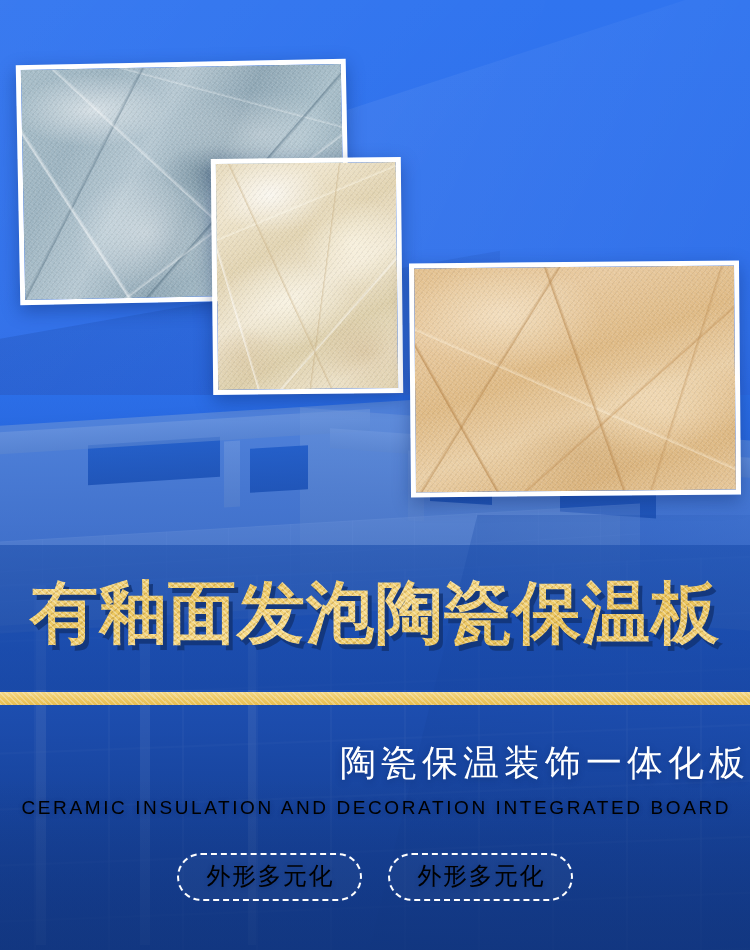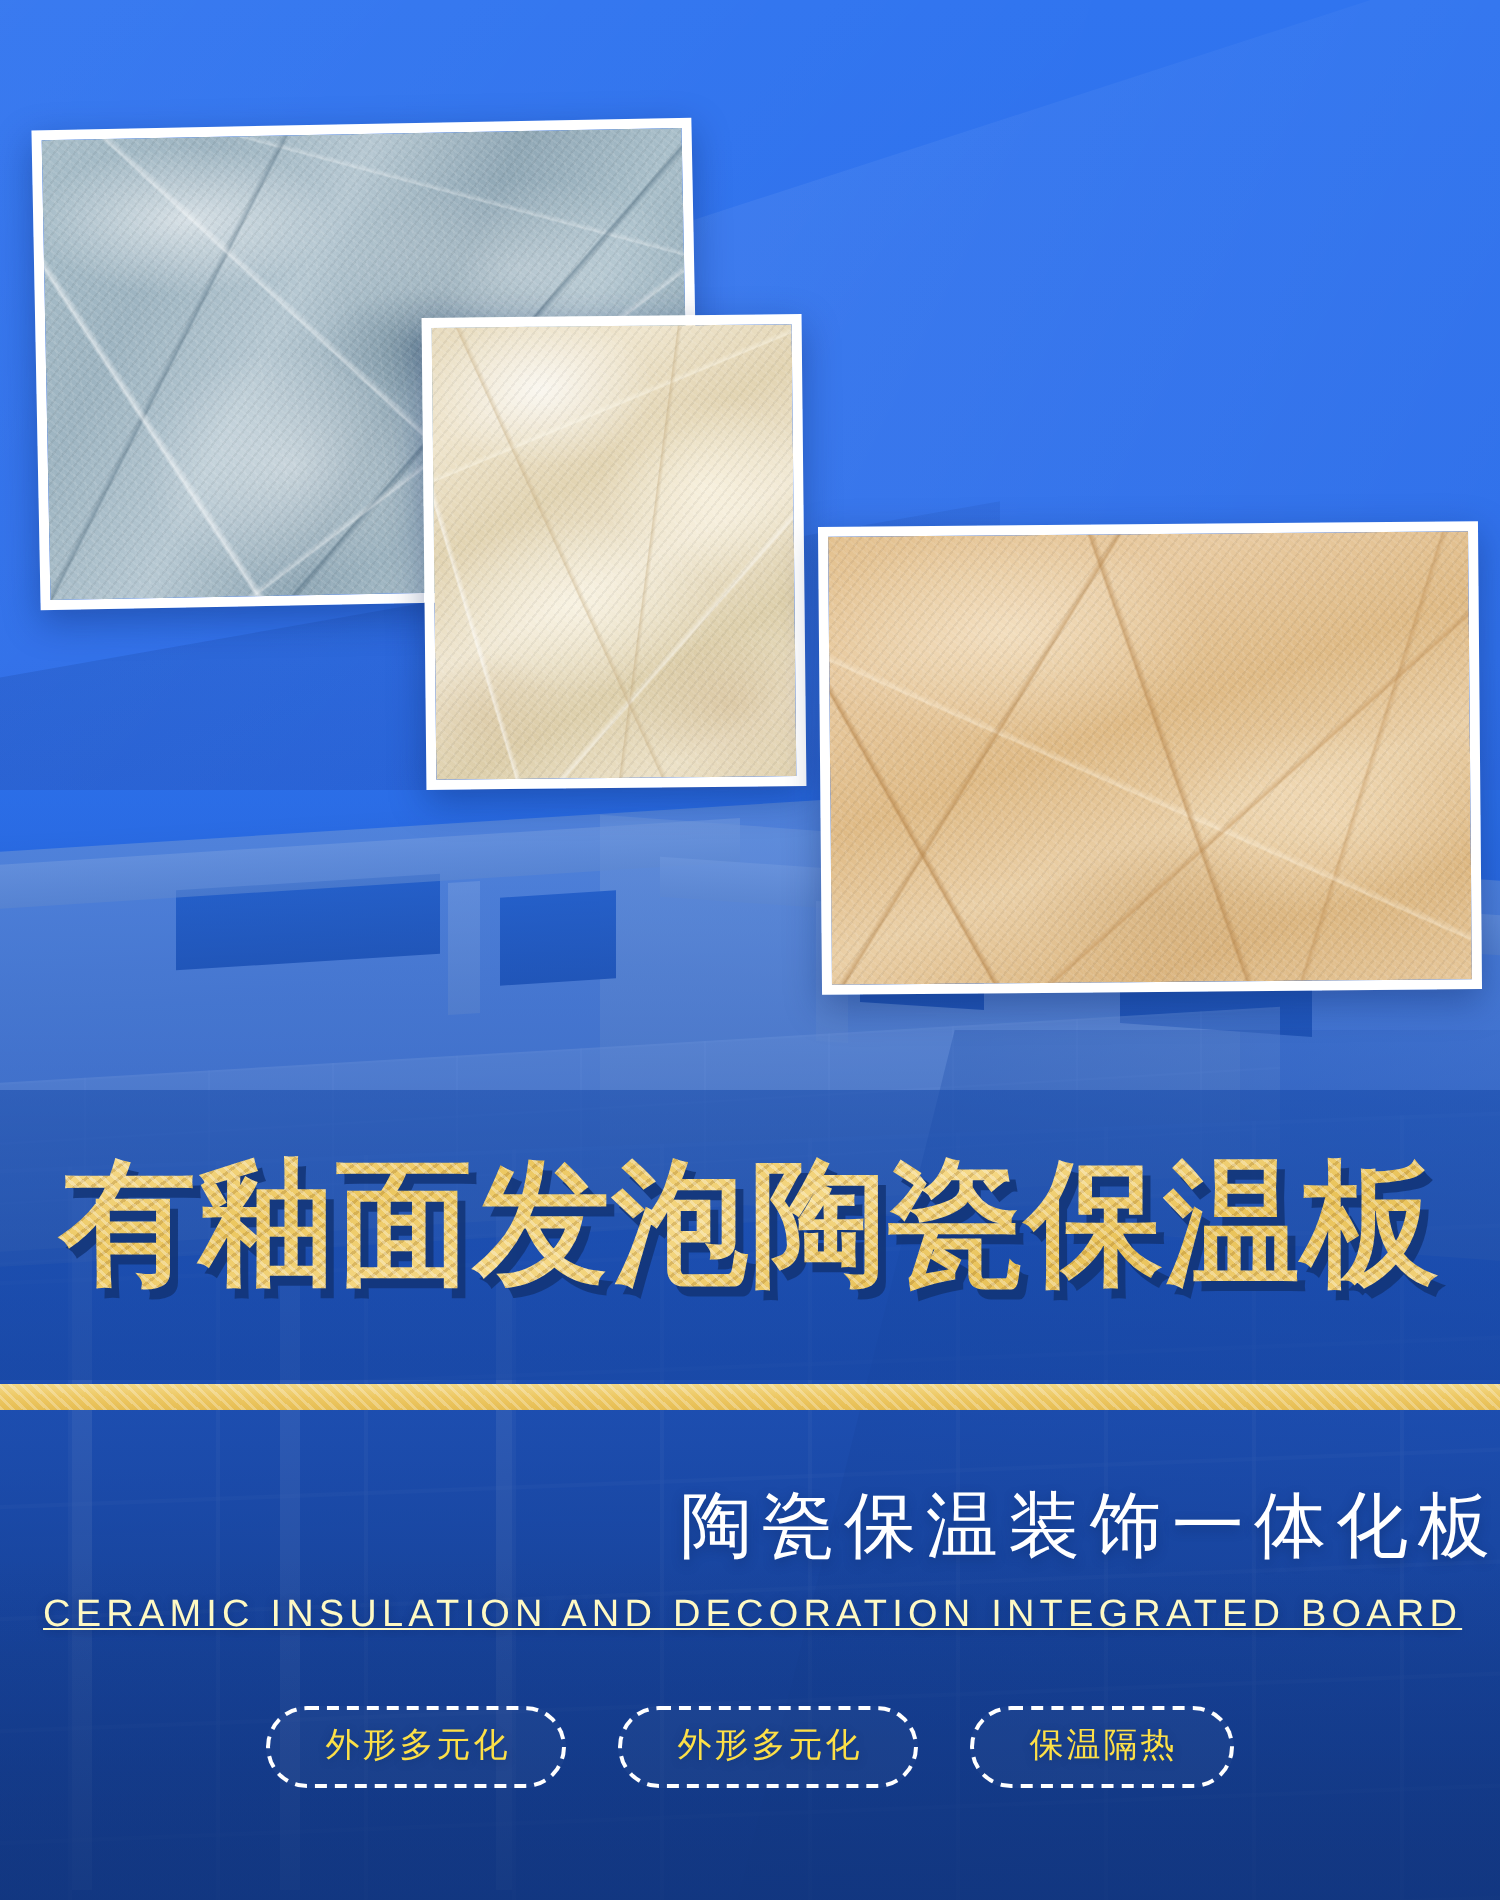--- a/index.html
+++ b/index.html
@@ -324,44 +324,43 @@
     text-shadow: 0 2px 6px rgba(10,40,100,0.45);
     z-index: 9;
   }
   .sub-title-en {
     position: absolute;
     left: 0; right: 0;
     top: 797px;
     text-align: center;
     font-size: 19px;
     line-height: 1.2;
-    color: #fef9c3;
+    color: #000000;
     letter-spacing: 2.6px;
     text-indent: 2.6px;
     font-weight: normal;
     text-shadow: 0 1px 4px rgba(10,40,100,0.45);
     z-index: 9;
-    text-decoration: underline;
   }
 
   .badge-row {
     position: absolute;
     left: 0; right: 0;
     top: 853px;
     display: flex;
     justify-content: center;
     gap: 26px;
     z-index: 9;
   }
   .badge {
     border: 2px dashed #ffffff;
     border-radius: 34px;
     padding: 9px 26px 11px;
-    color: #fde047;
-    font-size: 17px;
+    color: #000000;
+    font-size: 24px;
     line-height: 1;
     letter-spacing: 1.5px;
     text-indent: 1.5px;
     white-space: nowrap;
     background: rgba(255,255,255,0.03);
     text-shadow: 0 1px 4px rgba(10,40,100,0.40);
   }
 </style>
 </head>
 <body>
@@ -425,16 +424,15 @@
   <div class="main-title-speckle">有釉面发泡陶瓷保温板</div>
 
   <div class="gold-rule"></div>
 
   <div class="sub-title">陶瓷保温装饰一体化板</div>
   <div class="sub-title-en">CERAMIC INSULATION AND DECORATION INTEGRATED BOARD</div>
 
   <div class="badge-row">
     <div class="badge">外形多元化</div>
     <div class="badge">外形多元化</div>
-    <div class="badge">保温隔热</div>
   </div>
 
 </div>
 
 </body></html>

